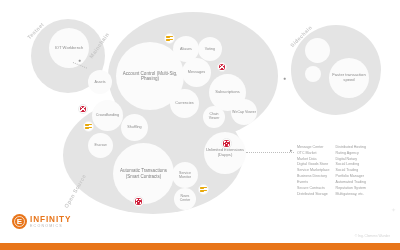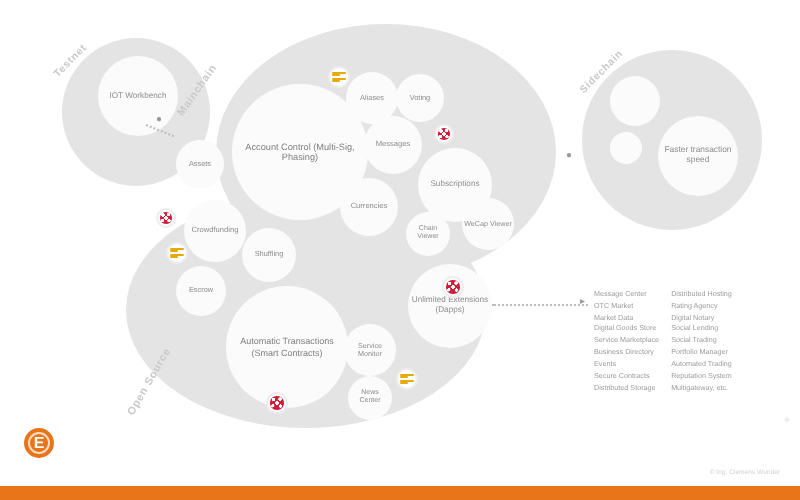--- a/index.html
+++ b/index.html
@@ -242,20 +242,24 @@
       <li>Automated Trading</li>
       <li>Reputation System</li>
       <li>Multigateway, etc.</li>
     </ul>
   </div>
 
   <div id="logo" style="left:12px;top:214px;">
     <div id="logomark" style="font-size:8px;">
         <span>E</span>
       </div>
+    <div id="logotext">
+      <b style="font-size:8.2px;">INFINITY</b>
+      <s style="font-size:3.6px;">ECONOMICS</s>
+    </div>
   </div>
 
   <div id="credit" style="right:10px;bottom:12px;font-size:3.3px;">© Ing. Clemens Wunder</div>
 
   <div id="cornermark" style="right:4px;top:206px;font-size:6px;">✦</div>
 
   <div id="footerbar"></div>
 </div>
 
 </body></html>

